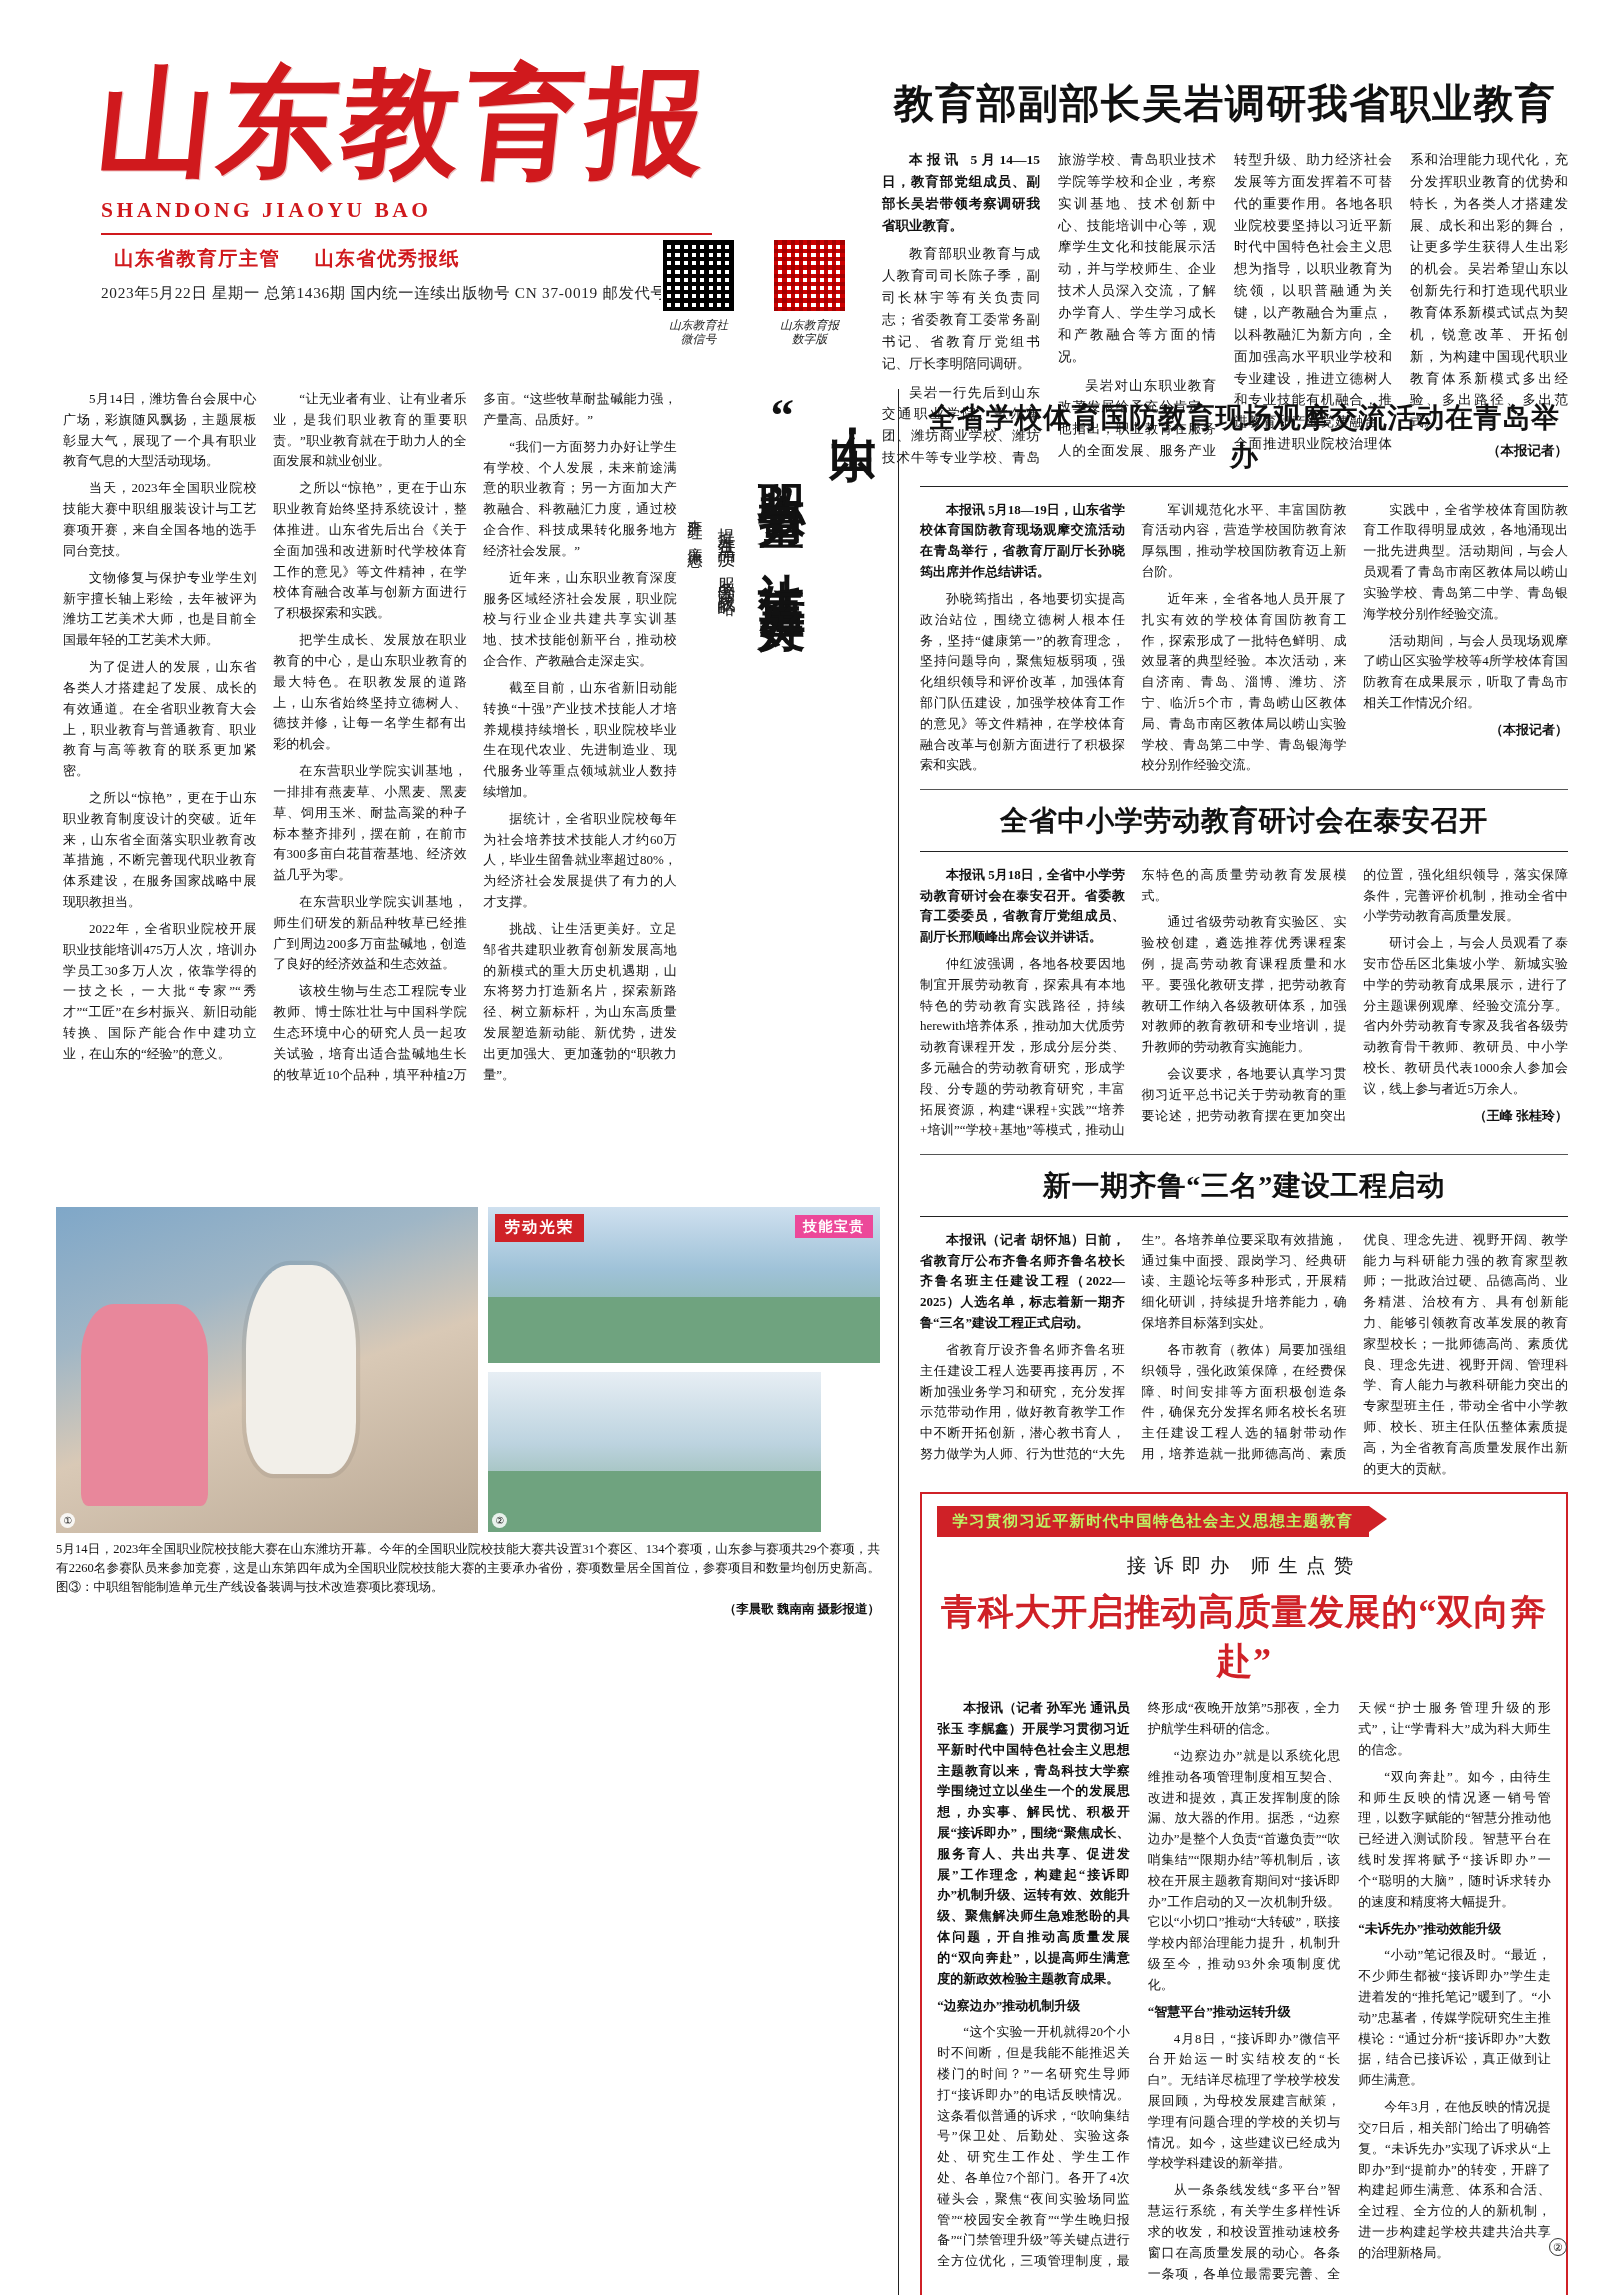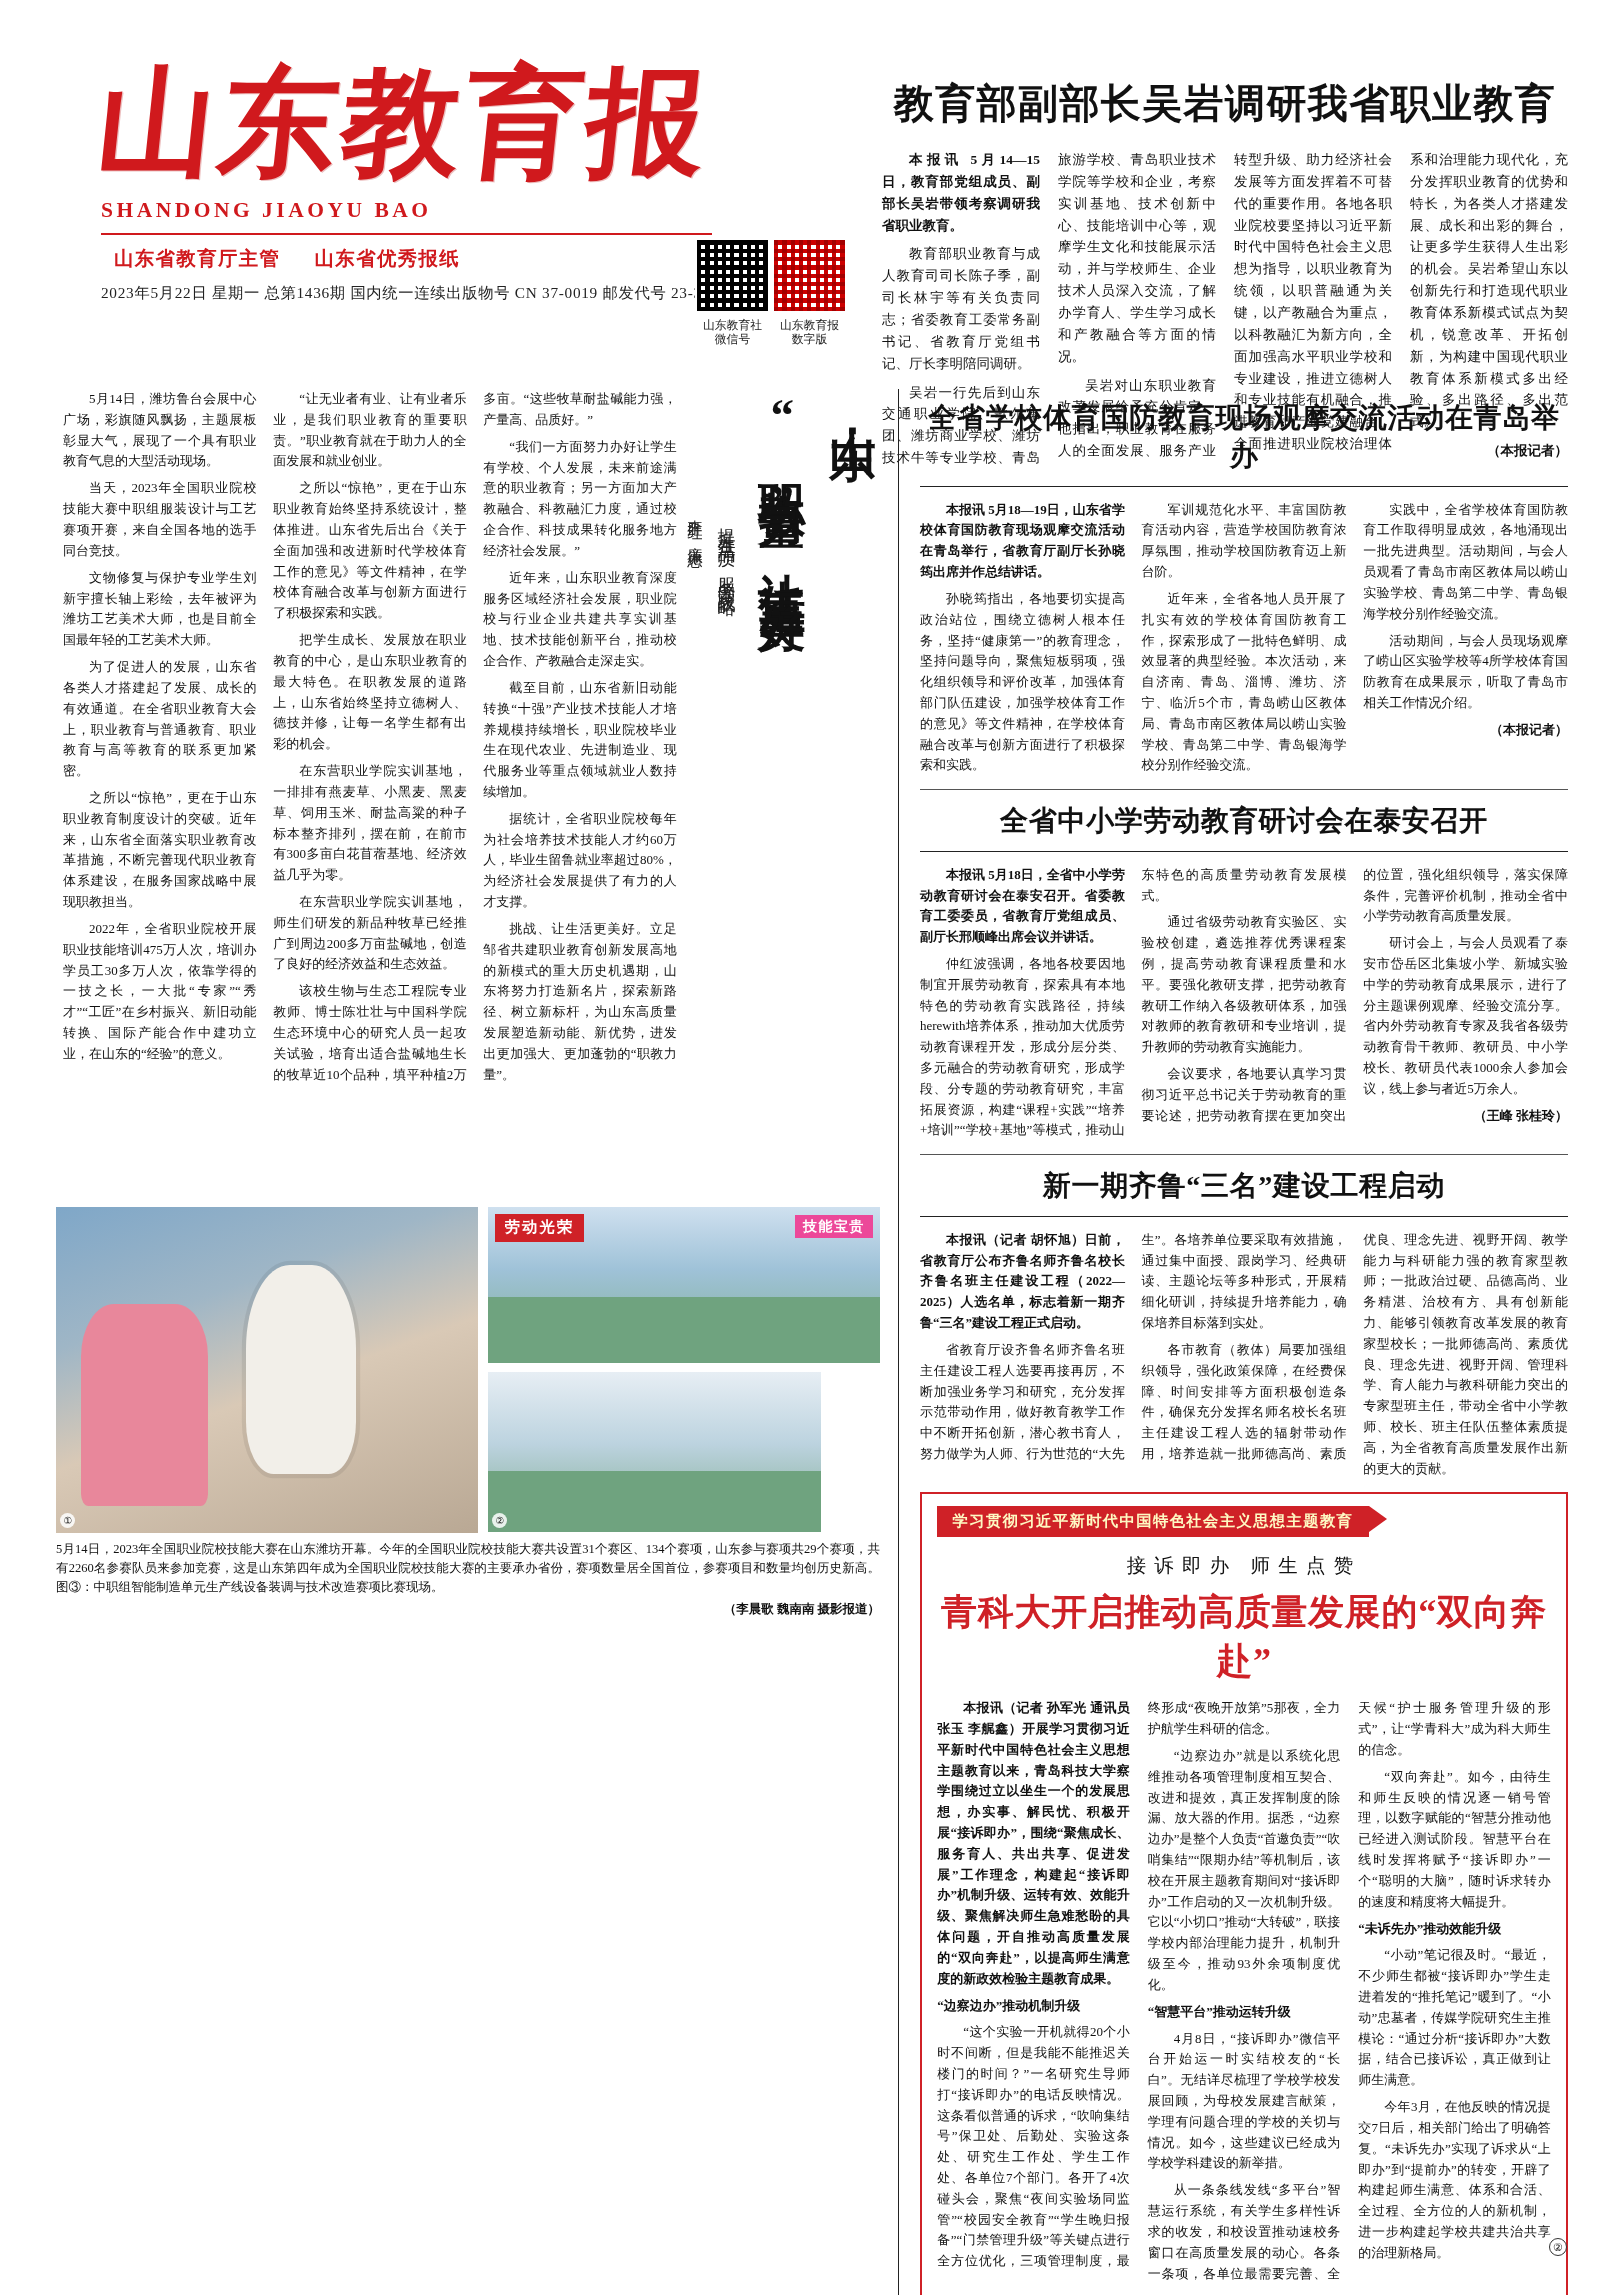--- a/index.html
+++ b/index.html
@@ -42,21 +42,21 @@
   .mast-rule { margin: 9.7px 0 0 45px; width: 611px; height: 2.1px; background:#d0191d; }
   .mast-sub {
     margin-left: 58px; margin-top: 9.7px;
     font-size: 19.4px; color:#d0191d; letter-spacing: 1.4px; font-weight:700;
   }
   .mast-sub span { margin-right: 28px; }
   .mast-line2 {
     margin-left: 45px; margin-top: 11px;
     font-size: 15.3px; color:#222; letter-spacing: 0.7px;
   }
-  .mast-qr-wrap { display:flex; gap: 2px; position:absolute; right: 7px; bottom: 42px; }
+  .mast-qr-wrap { display:flex; gap: 36px; position:absolute; right: 7px; bottom: 42px; font-style: italic; }
   .qr-box { text-align:center; }
   .qr { width: 75px; height: 75px; background:
       repeating-linear-gradient(0deg,#000 0 4.2px,#fff 4.2px 8.3px),
       repeating-linear-gradient(90deg,#000 0 4.2px,transparent 4.2px 8.3px);
     background-blend-mode: multiply;
     border: 2.8px solid #fff;
   }
   .qr.red { filter: none; background:
       repeating-linear-gradient(0deg,#c00 0 4.2px,#fff 4.2px 8.3px),
       repeating-linear-gradient(90deg,#c00 0 4.2px,transparent 4.2px 8.3px);
@@ -159,21 +159,21 @@
   .art-cols3 { column-count: 3; column-gap: 16.7px; font-size: 13px; line-height:1.6; text-align: justify; }
   .art-cols3 p { margin:0 0 6.2px 0; text-indent:2em; }
 
   
   .feature {
     border: 2.1px solid #cf2127;
     padding: 12.5px 15.3px 14px 15.3px;
     margin-top: 11px;
   }
   .feature-ribbon {
-    display:inline-block; background:#cf2127; color:#fef9c3; font-size:15.3px; font-weight:700;
+    display:inline-block; background:#cf2127; color:#bef264; font-size:15.3px; font-weight:700;
     padding:4.9px 15.3px; letter-spacing:1.4px; position:relative; margin-bottom: 11px;
   }
   .feature-ribbon:after{
     content:""; position:absolute; right:-18px; top:0; border-left:18px solid #cf2127;
     border-top:13px solid transparent; border-bottom:13px solid transparent;
   }
   .feature-kicker { text-align:center; font-size:19.4px; letter-spacing:8.3px; margin: 4.2px 0 8.3px 0; color:#111; }
   .feature-title { text-align:center; font-size:36px; font-weight:700; color:#cf2127; letter-spacing:0.7px; margin-bottom:12.5px; }
   .feature-cols { column-count: 3; column-gap: 18px; font-size:13px; line-height:1.6; text-align: justify; }
   .feature-cols p { margin:0 0 6.2px 0; text-indent:2em; }

